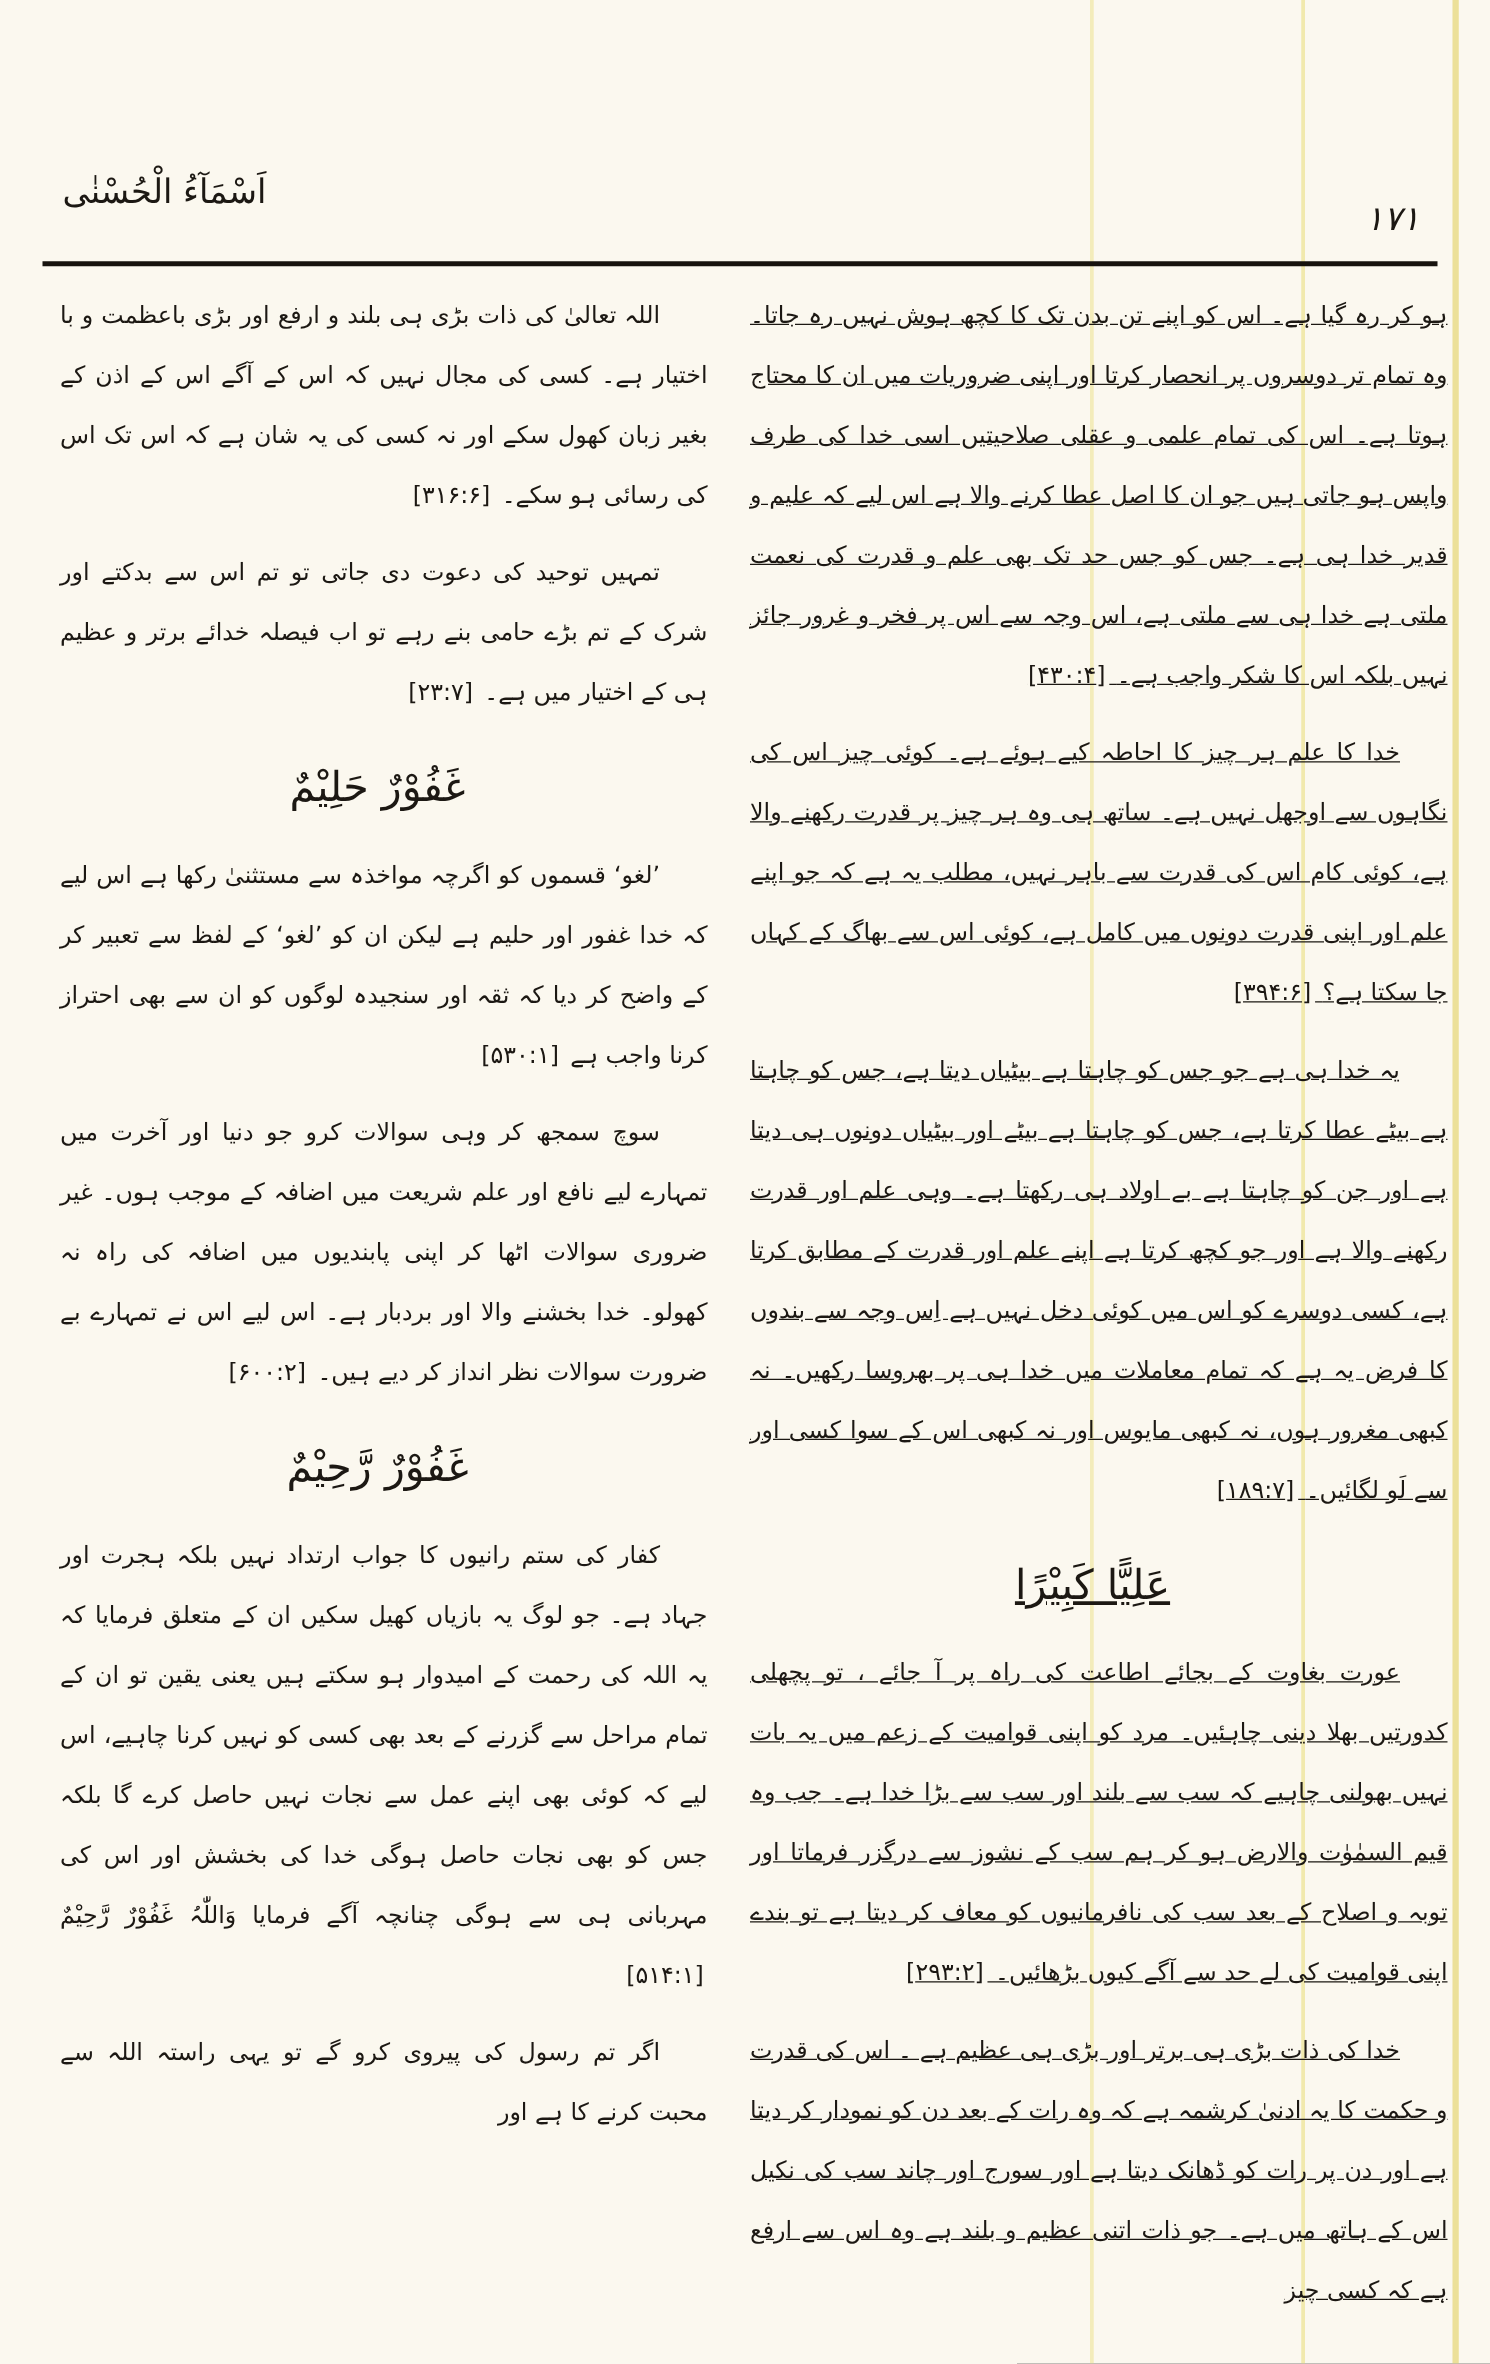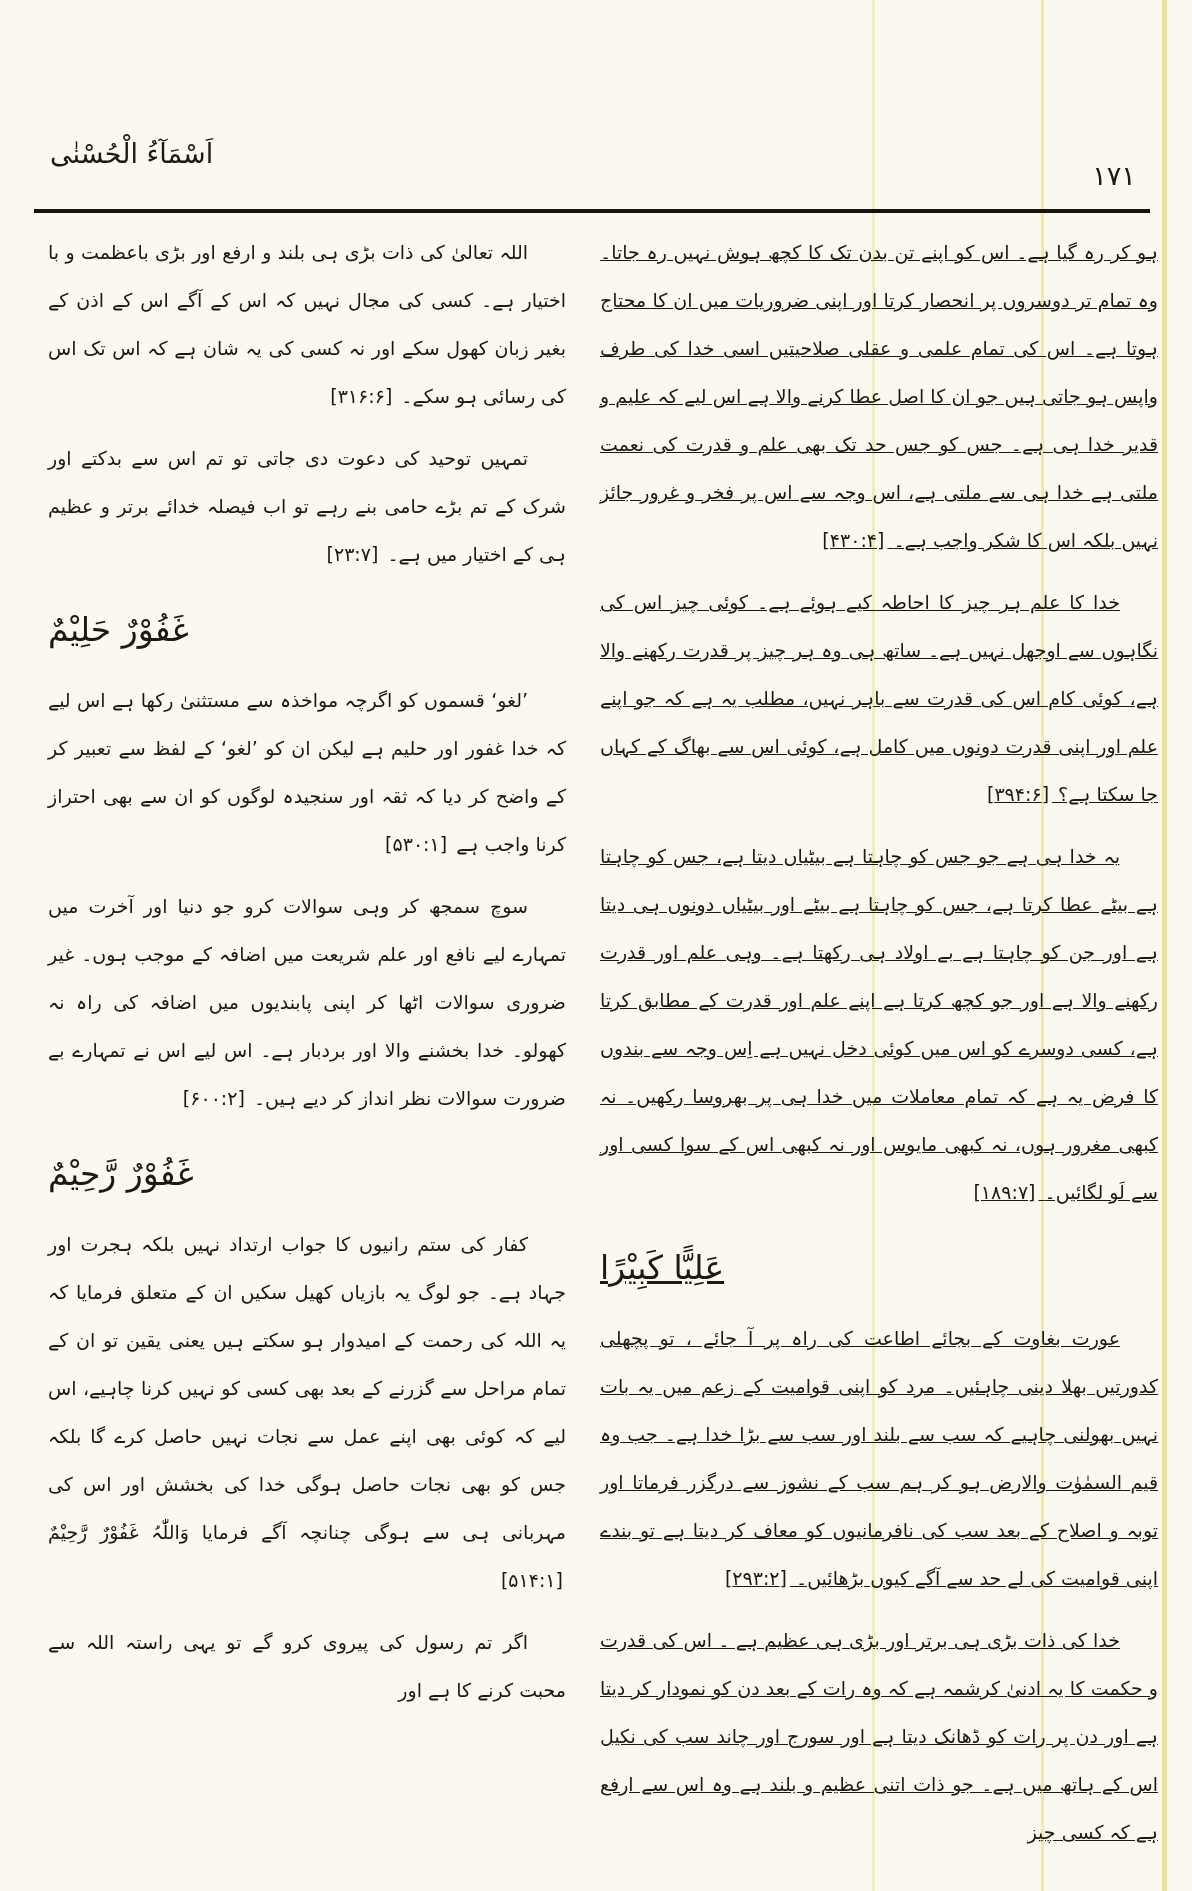--- a/index.html
+++ b/index.html
@@ -18,41 +18,41 @@
   .fold.f1{left:872px;}
   .fold.f2{left:1041px;background:rgba(232,218,108,0.50);}
   .fold.f3{left:1162px;width:5px;background:rgba(226,208,95,0.60);}
   
   .header-title{
     position:absolute;left:50px;top:138px;
     font-size:27px;direction:rtl;
   }
   .page-number{
     position:absolute;left:1082px;top:160px;width:64px;
-    font-size:27px;text-align:center;direction:rtl;
+    font-size:27px;text-align:center;direction:rtl;font-style:italic;
   }
   .header-rule{
     position:absolute;left:34px;top:209px;width:1116px;height:4px;
     background:#17130e;
   }
   
   .col{
     position:absolute;top:228px;
     direction:rtl;text-align:justify;
     font-size:19px;line-height:48px;
     color:#1c1813;
   }
   #col-right{left:600px;width:558px;text-decoration:underline;}
   #col-left{left:48px;width:518px;}
   .para{margin:0 0 14px 0;}
   .para.indent{text-indent:38px;}
   .heading{
     font-size:33px;font-weight:normal;
     margin:24px 10px 18px 0;
-    text-align:left;line-height:1.7;
+    text-align:center;line-height:1.7;
   }
   .ref{white-space:nowrap;padding:0 3px;}
 </style>
 </head>
 <body>
 
 <div class="page">
 
   <div class="fold f1"></div>
   <div class="fold f2"></div>

